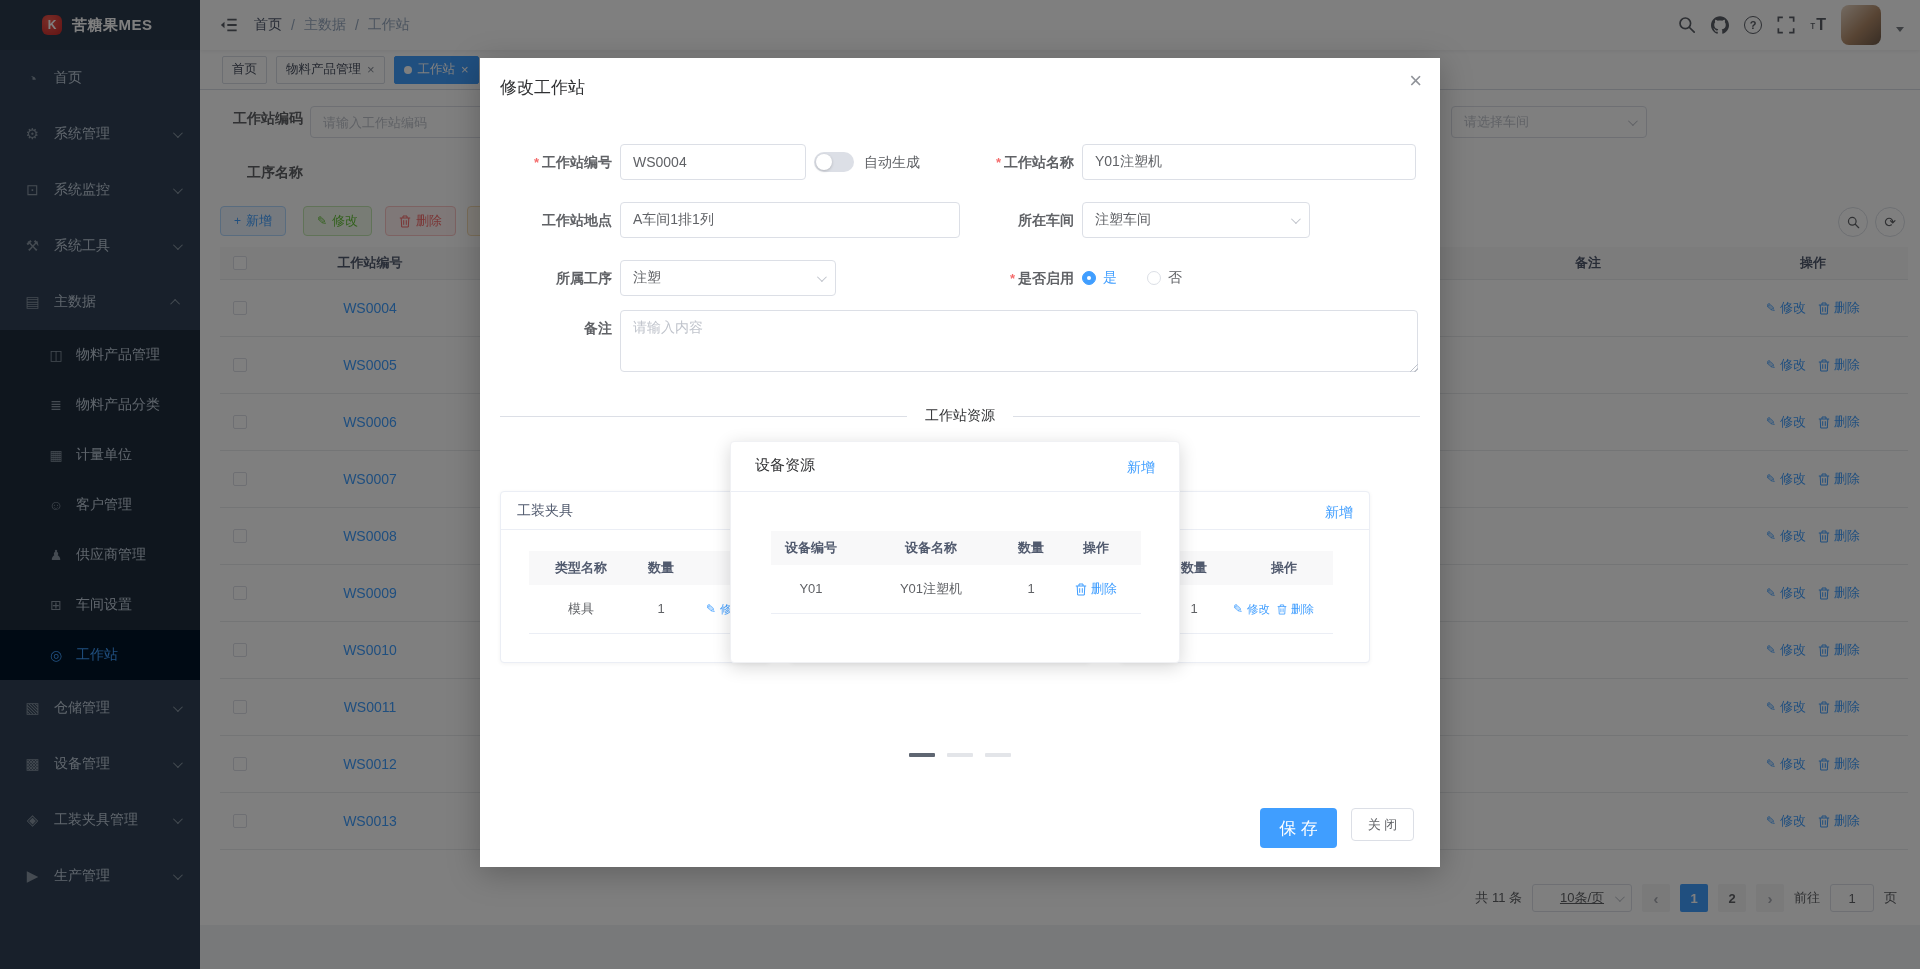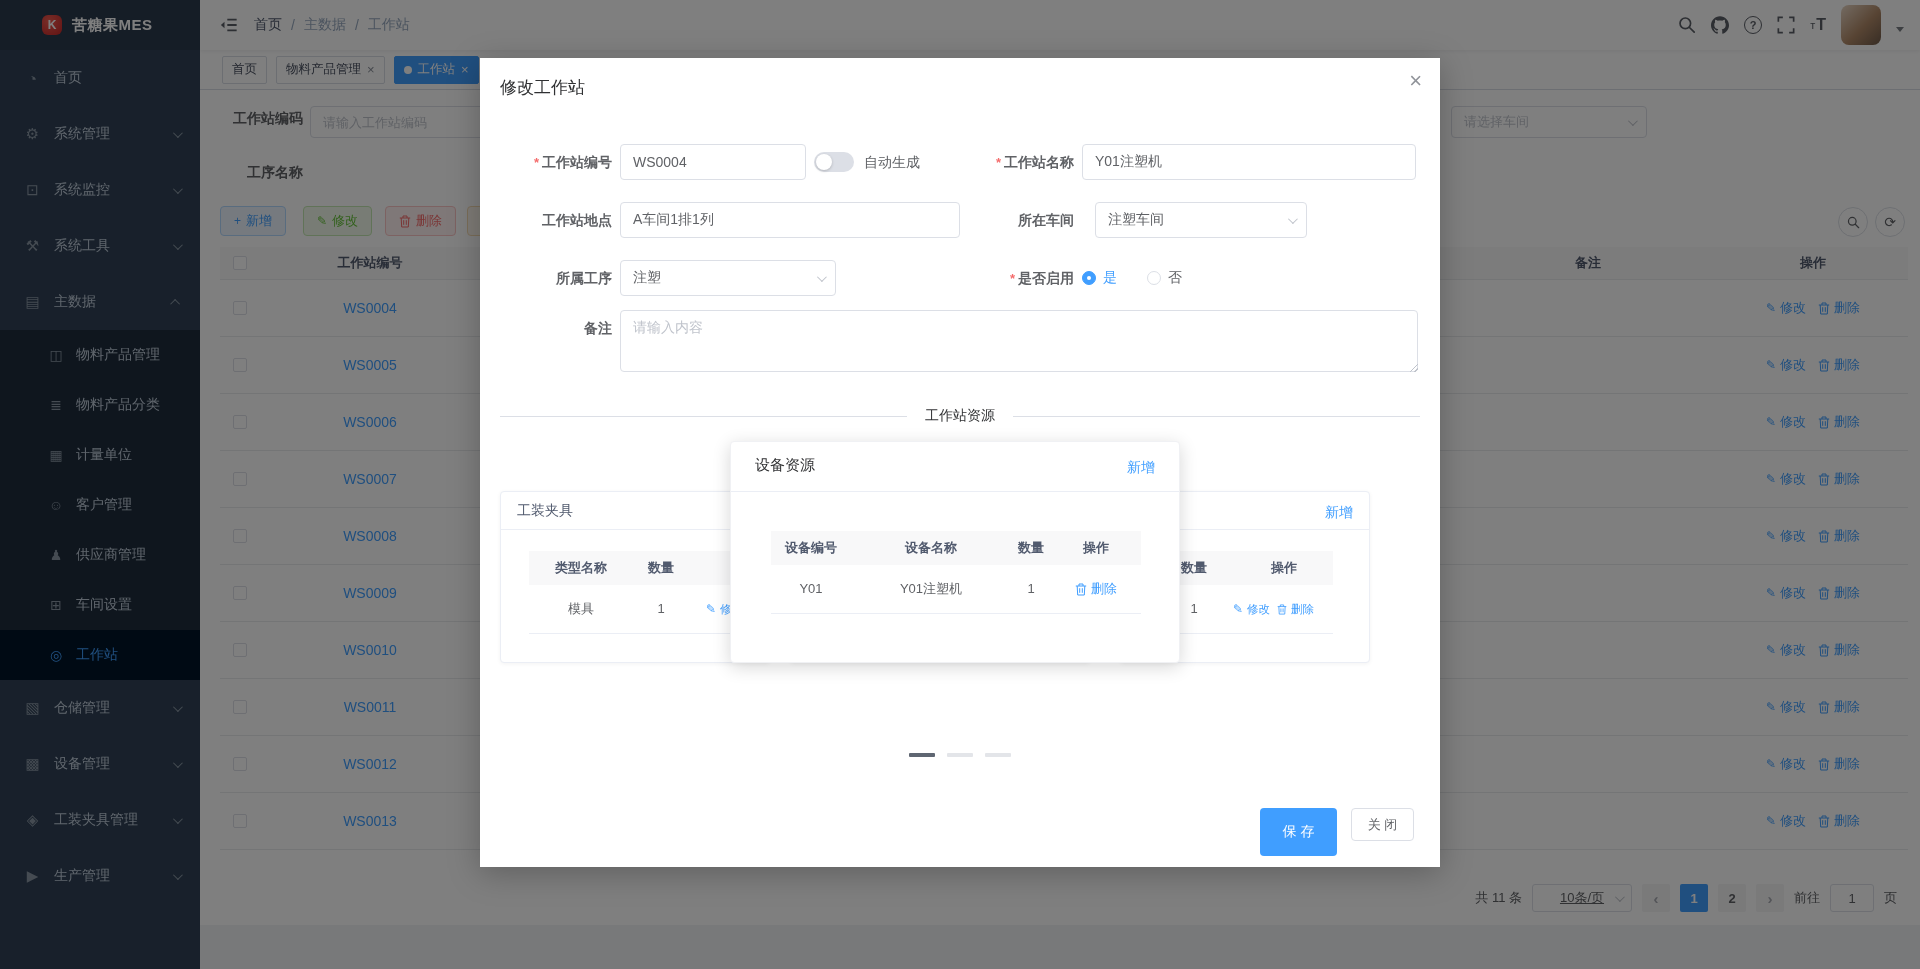--- a/index.html
+++ b/index.html
@@ -106,21 +106,21 @@
   .band{position:absolute;height:34px;background:#f8f8f9;}
   .thc{position:absolute;height:34px;line-height:34px;text-align:center;font-size:13px;font-weight:bold;color:#515a6e;}
   .tdc{position:absolute;height:48px;line-height:48px;text-align:center;font-size:13px;color:#606266;}
   .rowline{position:absolute;border-top:1px solid #ebeef5;}
   .popup{position:absolute;left:250px;top:383px;width:450px;height:222px;background:#fff;border-radius:4px;border:1px solid #f0f1f4;box-shadow:0 4px 18px rgba(0,0,0,.16);z-index:5;}
   .ptitle{position:absolute;left:24px;top:14px;font-size:15px;color:#303133;}
   .phead{position:absolute;left:0;right:0;top:49px;border-top:1px solid #ebeef5;}
   .dots{position:absolute;top:695px;left:50%;transform:translateX(-50%);display:flex;gap:12px;}
   .dash{width:26px;height:4px;border-radius:1px;background:#e3e5e9;}
   .dash.on{background:#5f6672;}
-  .btn-save{position:absolute;left:780px;top:750px;width:77px;height:48px;background:#409eff;color:#fff;border:none;border-radius:4px;font-size:14px;cursor:pointer;}
+  .btn-save{position:absolute;left:780px;top:750px;width:77px;height:40px;background:#409eff;color:#fff;border:none;border-radius:4px;font-size:17px;cursor:pointer;}
   .btn-close{position:absolute;left:871px;top:750px;width:63px;height:33px;background:#fff;color:#606266;border:1px solid #dcdfe6;border-radius:4px;font-size:13px;cursor:pointer;}
 </style>
 </head>
 <body>
 
 <svg width="0" height="0" style="position:absolute">
   <symbol id="i-search" viewBox="0 0 16 16">
       <circle cx="6.5" cy="6.5" r="4.7" fill="none" stroke="currentColor" stroke-width="1.5"></circle>
       <line x1="10.2" y1="10.2" x2="14.4" y2="14.4" stroke="currentColor" stroke-width="1.5" stroke-linecap="round"></line>
     </symbol>
@@ -574,21 +574,21 @@
     <span class="switch" style="left:334px;top:94px;">
         <i class="knob"></i>
       </span>
     <span class="mtxtlab" style="left:384px;top:86px;">自动生成</span>
     <label class="mlab" style="left:462px;top:86px;"><i class="req">*</i><span>工作站名称</span></label>
     <input class="minp" style="left: 602px; top: 86px; width: 334px;" value="Y01注塑机">
 
     <label class="mlab" style="left:0;top:144px;"><span>工作站地点</span></label>
     <input class="minp" style="left: 140px; top: 144px; width: 340px;" value="A车间1排1列">
     <label class="mlab" style="left:462px;top:144px;"><span>所在车间</span></label>
-    <div class="fsel" style="left:602px;top:144px;width:212px;margin-left:13px;">
+    <div class="fsel" style="left:602px;top:144px;width:228px;">
         <span>注塑车间</span>
         <i class="chev"></i>
       </div>
 
     <label class="mlab" style="left:0;top:202px;"><span>所属工序</span></label>
     <div class="fsel" style="left:140px;top:202px;width:216px;">
         <span>注塑</span>
         <i class="chev"></i>
       </div>
     <label class="mlab" style="left:462px;top:202px;"><i class="req">*</i><span>是否启用</span></label>

